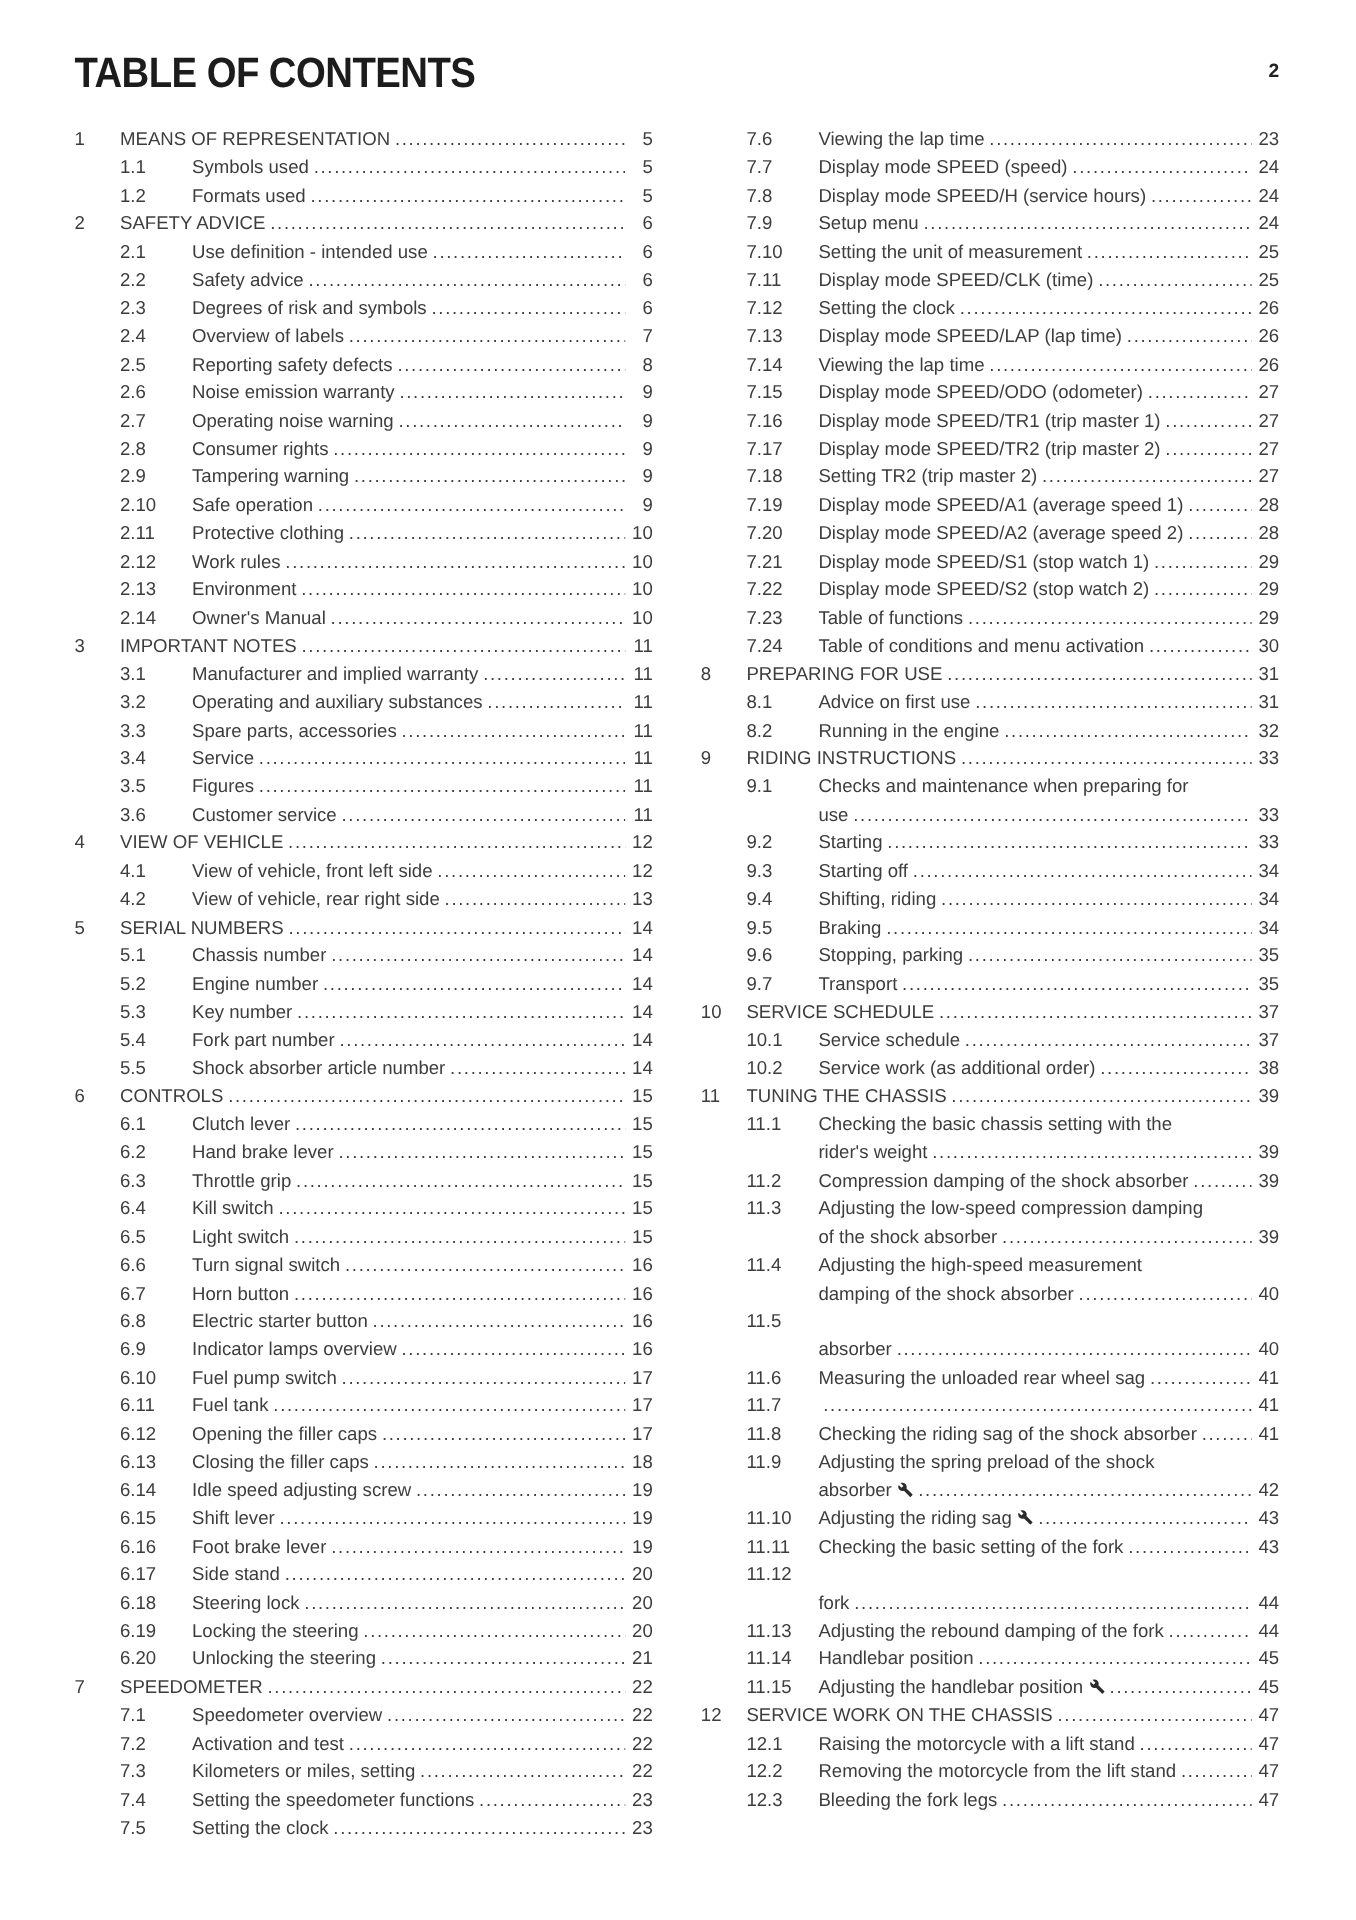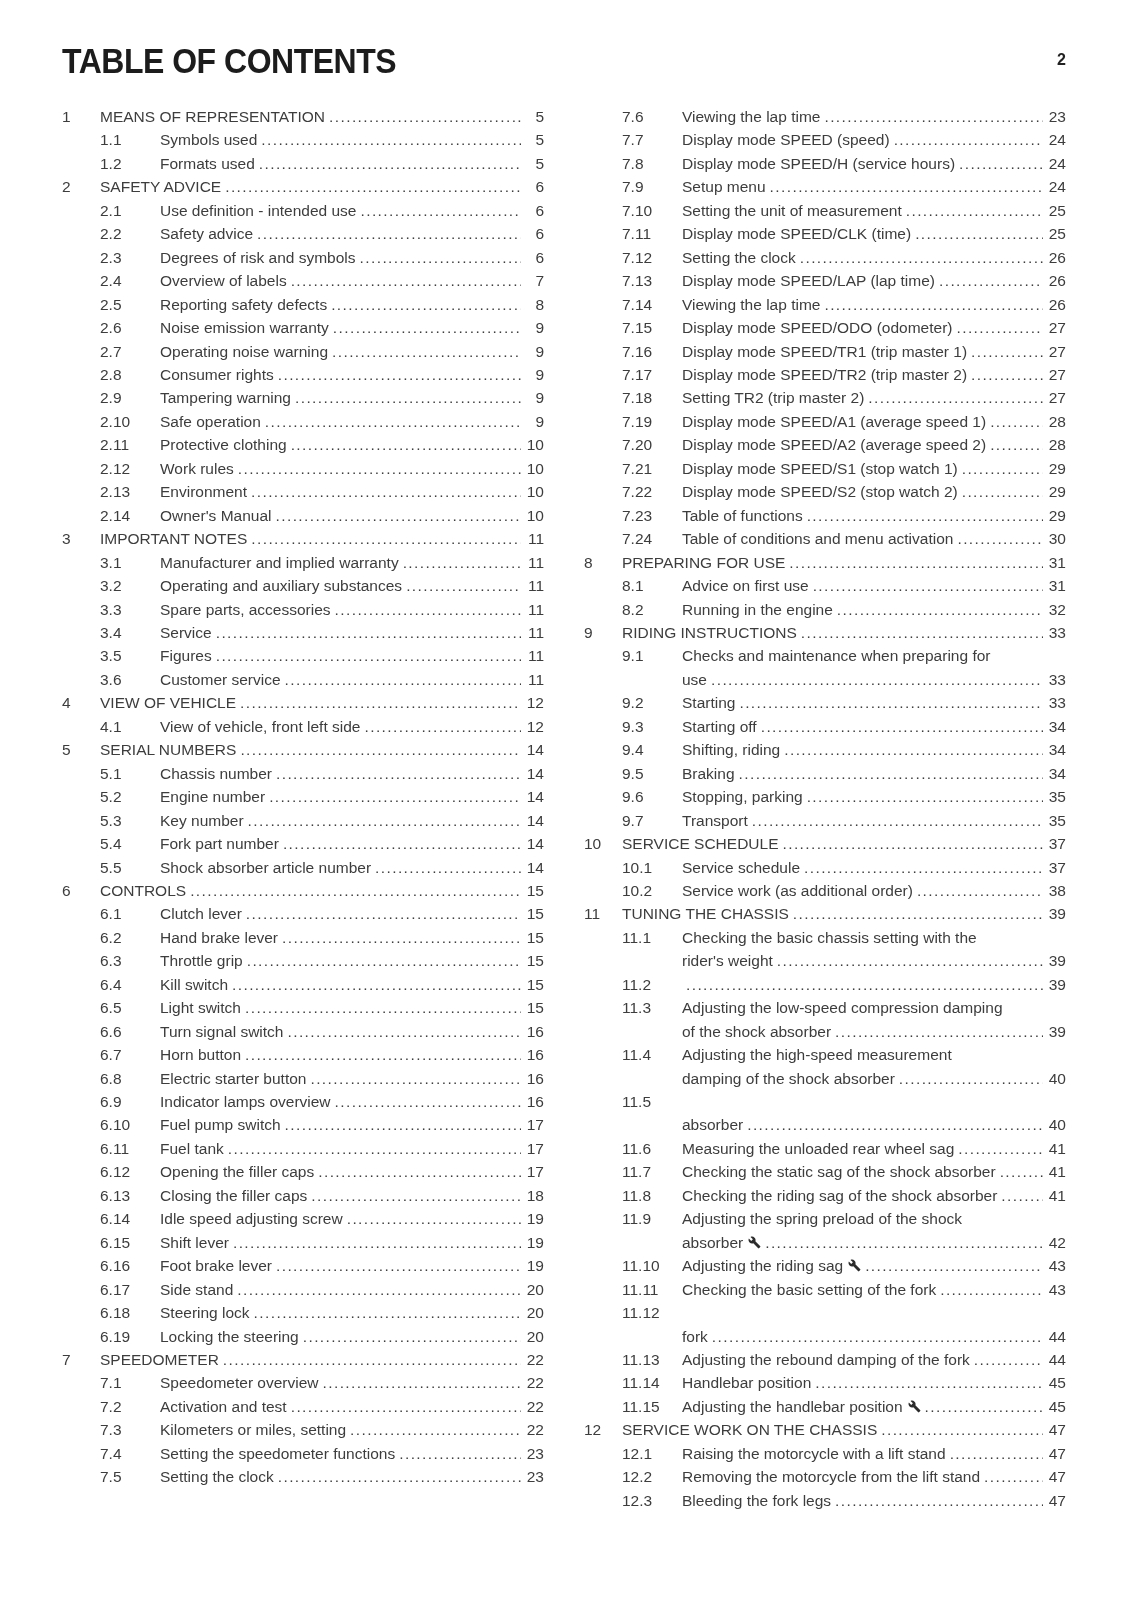--- a/index.html
+++ b/index.html
@@ -270,20 +270,28 @@
         </span>
       </div>
       <div class="row l2">
         <span class="num">4.1</span>
         <span class="content">
           <span class="t">View of vehicle, front left side</span>
           <span class="leader"></span>
           <span class="pg">12</span>
         </span>
       </div>
+      <div class="row l2">
+        <span class="num">4.2</span>
+        <span class="content">
+          <span class="t">View of vehicle, rear right side</span>
+          <span class="leader"></span>
+          <span class="pg">13</span>
+        </span>
+      </div>
       <div class="row">
         <span class="num">5</span>
         <span class="content">
           <span class="t">SERIAL NUMBERS</span>
           <span class="leader"></span>
           <span class="pg">14</span>
         </span>
       </div>
       <div class="row l2">
         <span class="num">5.1</span>
@@ -476,20 +484,28 @@
           <span class="leader"></span>
           <span class="pg">20</span>
         </span>
       </div>
       <div class="row l2">
         <span class="num">6.19</span>
         <span class="content">
           <span class="t">Locking the steering</span>
           <span class="leader"></span>
           <span class="pg">20</span>
+        </span>
+      </div>
+      <div class="row l2">
+        <span class="num">6.20</span>
+        <span class="content">
+          <span class="t">Unlocking the steering</span>
+          <span class="leader"></span>
+          <span class="pg">21</span>
         </span>
       </div>
       <div class="row">
         <span class="num">7</span>
         <span class="content">
           <span class="t">SPEEDOMETER</span>
           <span class="leader"></span>
           <span class="pg">22</span>
         </span>
       </div>
@@ -823,20 +839,21 @@
         <span class="num"></span>
         <span class="content">
           <span class="t">rider's weight</span>
           <span class="leader"></span>
           <span class="pg">39</span>
         </span>
       </div>
       <div class="row l2">
         <span class="num">11.2</span>
         <span class="content">
+          <span class="t">Compression damping of the shock absorber</span>
           <span class="leader"></span>
           <span class="pg">39</span>
         </span>
       </div>
       <div class="row l2">
         <span class="num">11.3</span>
         <span class="content">
           <span class="t">Adjusting the low-speed compression damping</span>
         </span>
       </div>
@@ -877,21 +894,20 @@
         <span class="num">11.6</span>
         <span class="content">
           <span class="t">Measuring the unloaded rear wheel sag</span>
           <span class="leader"></span>
           <span class="pg">41</span>
         </span>
       </div>
       <div class="row l2">
         <span class="num">11.7</span>
         <span class="content">
-          <span class="t">Checking the static sag of the shock absorber</span>
           <span class="leader"></span>
           <span class="pg">41</span>
         </span>
       </div>
       <div class="row l2">
         <span class="num">11.8</span>
         <span class="content">
           <span class="t">Checking the riding sag of the shock absorber</span>
           <span class="leader"></span>
           <span class="pg">41</span>

